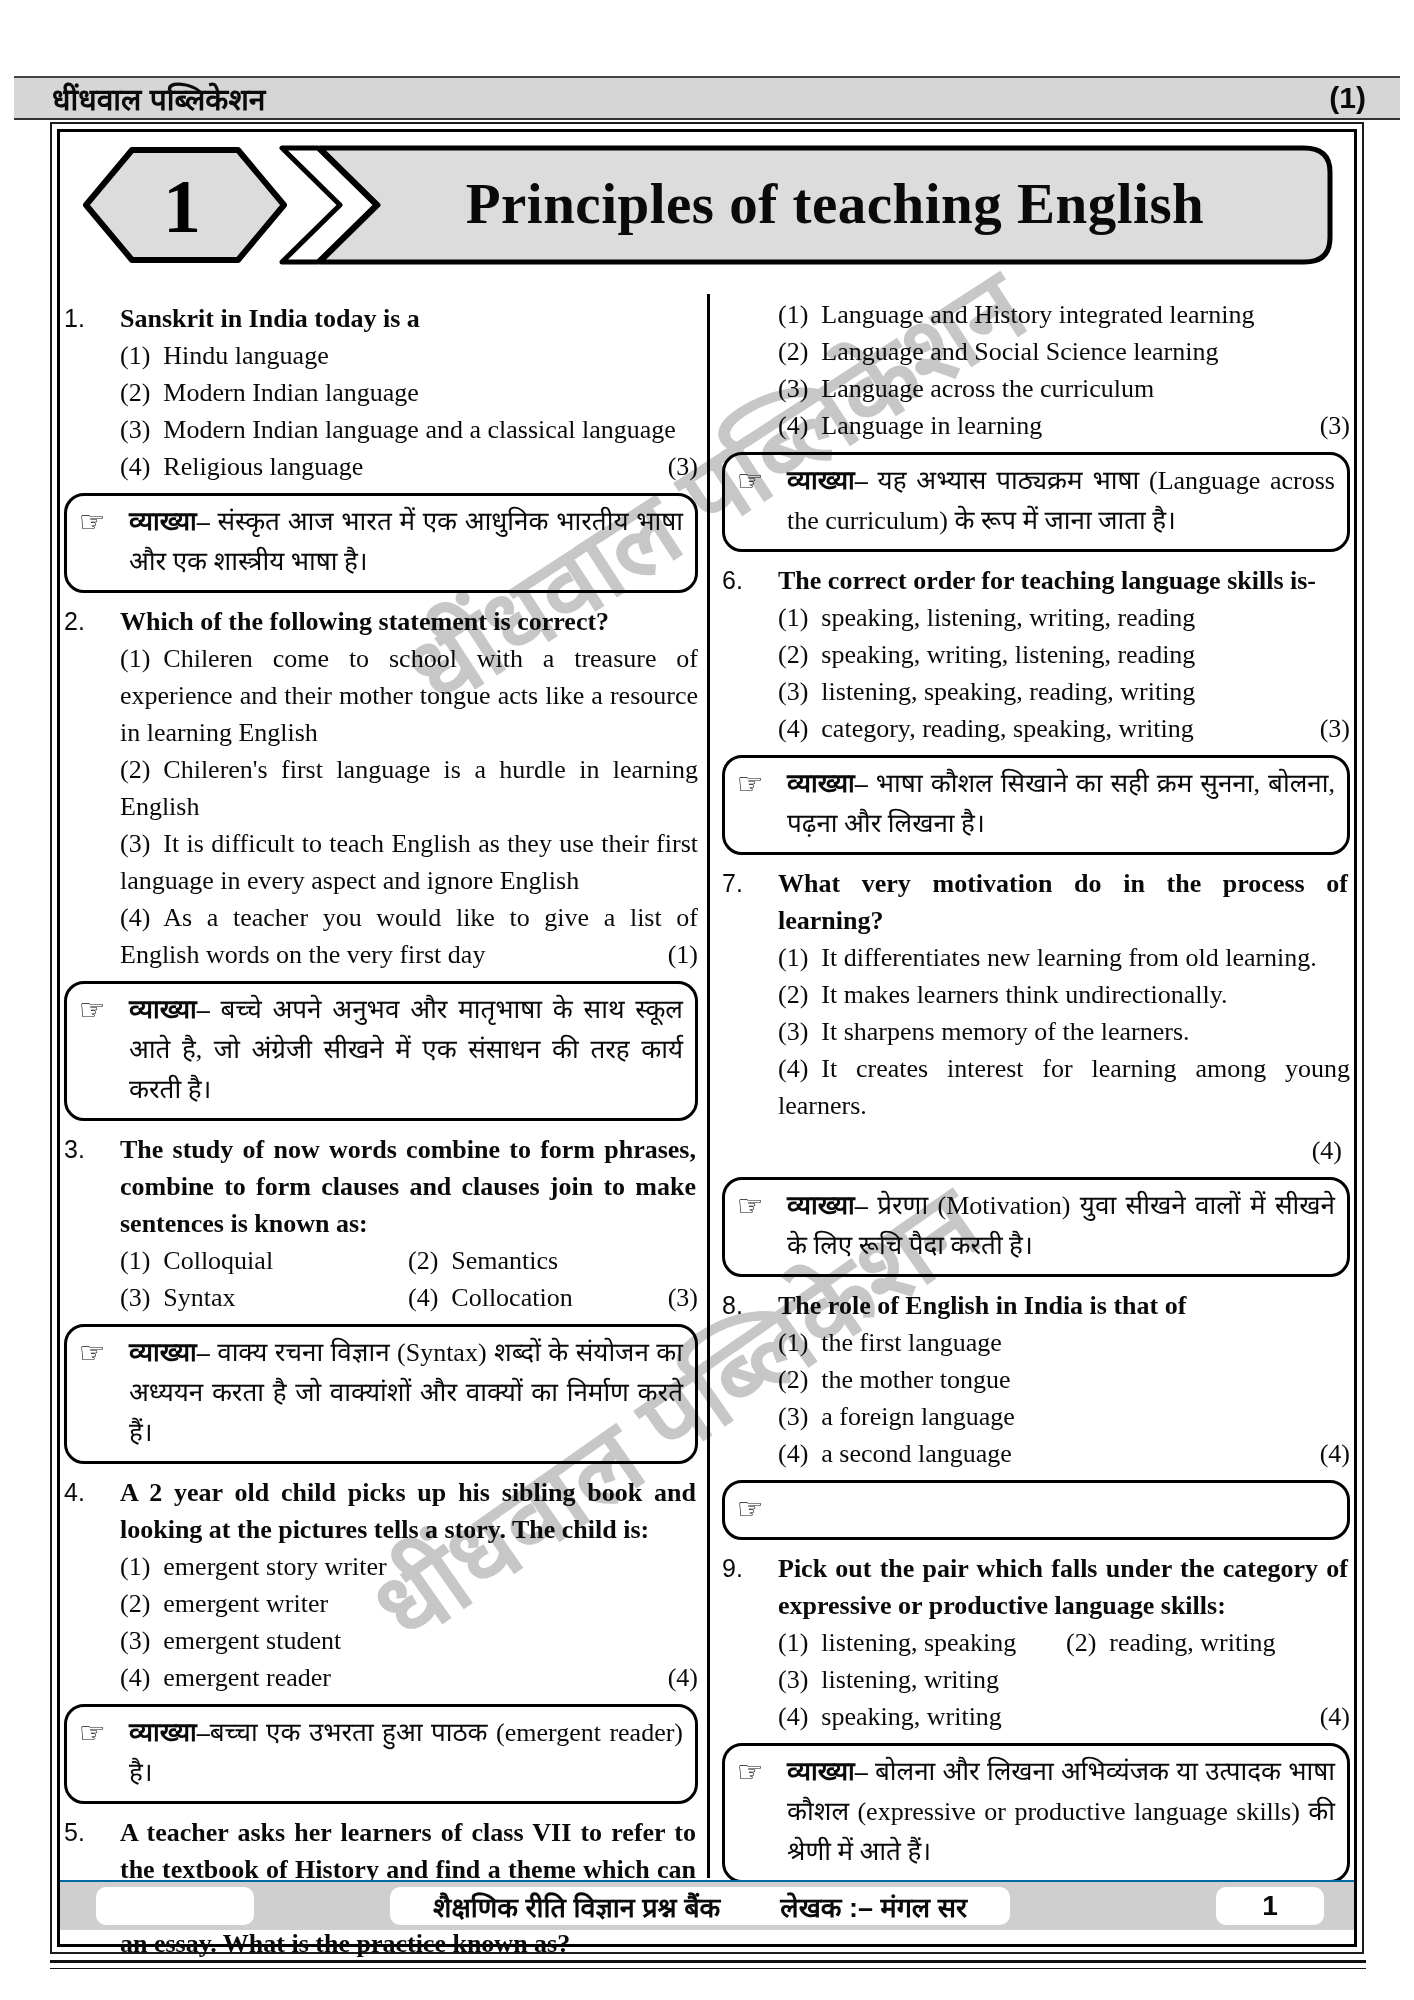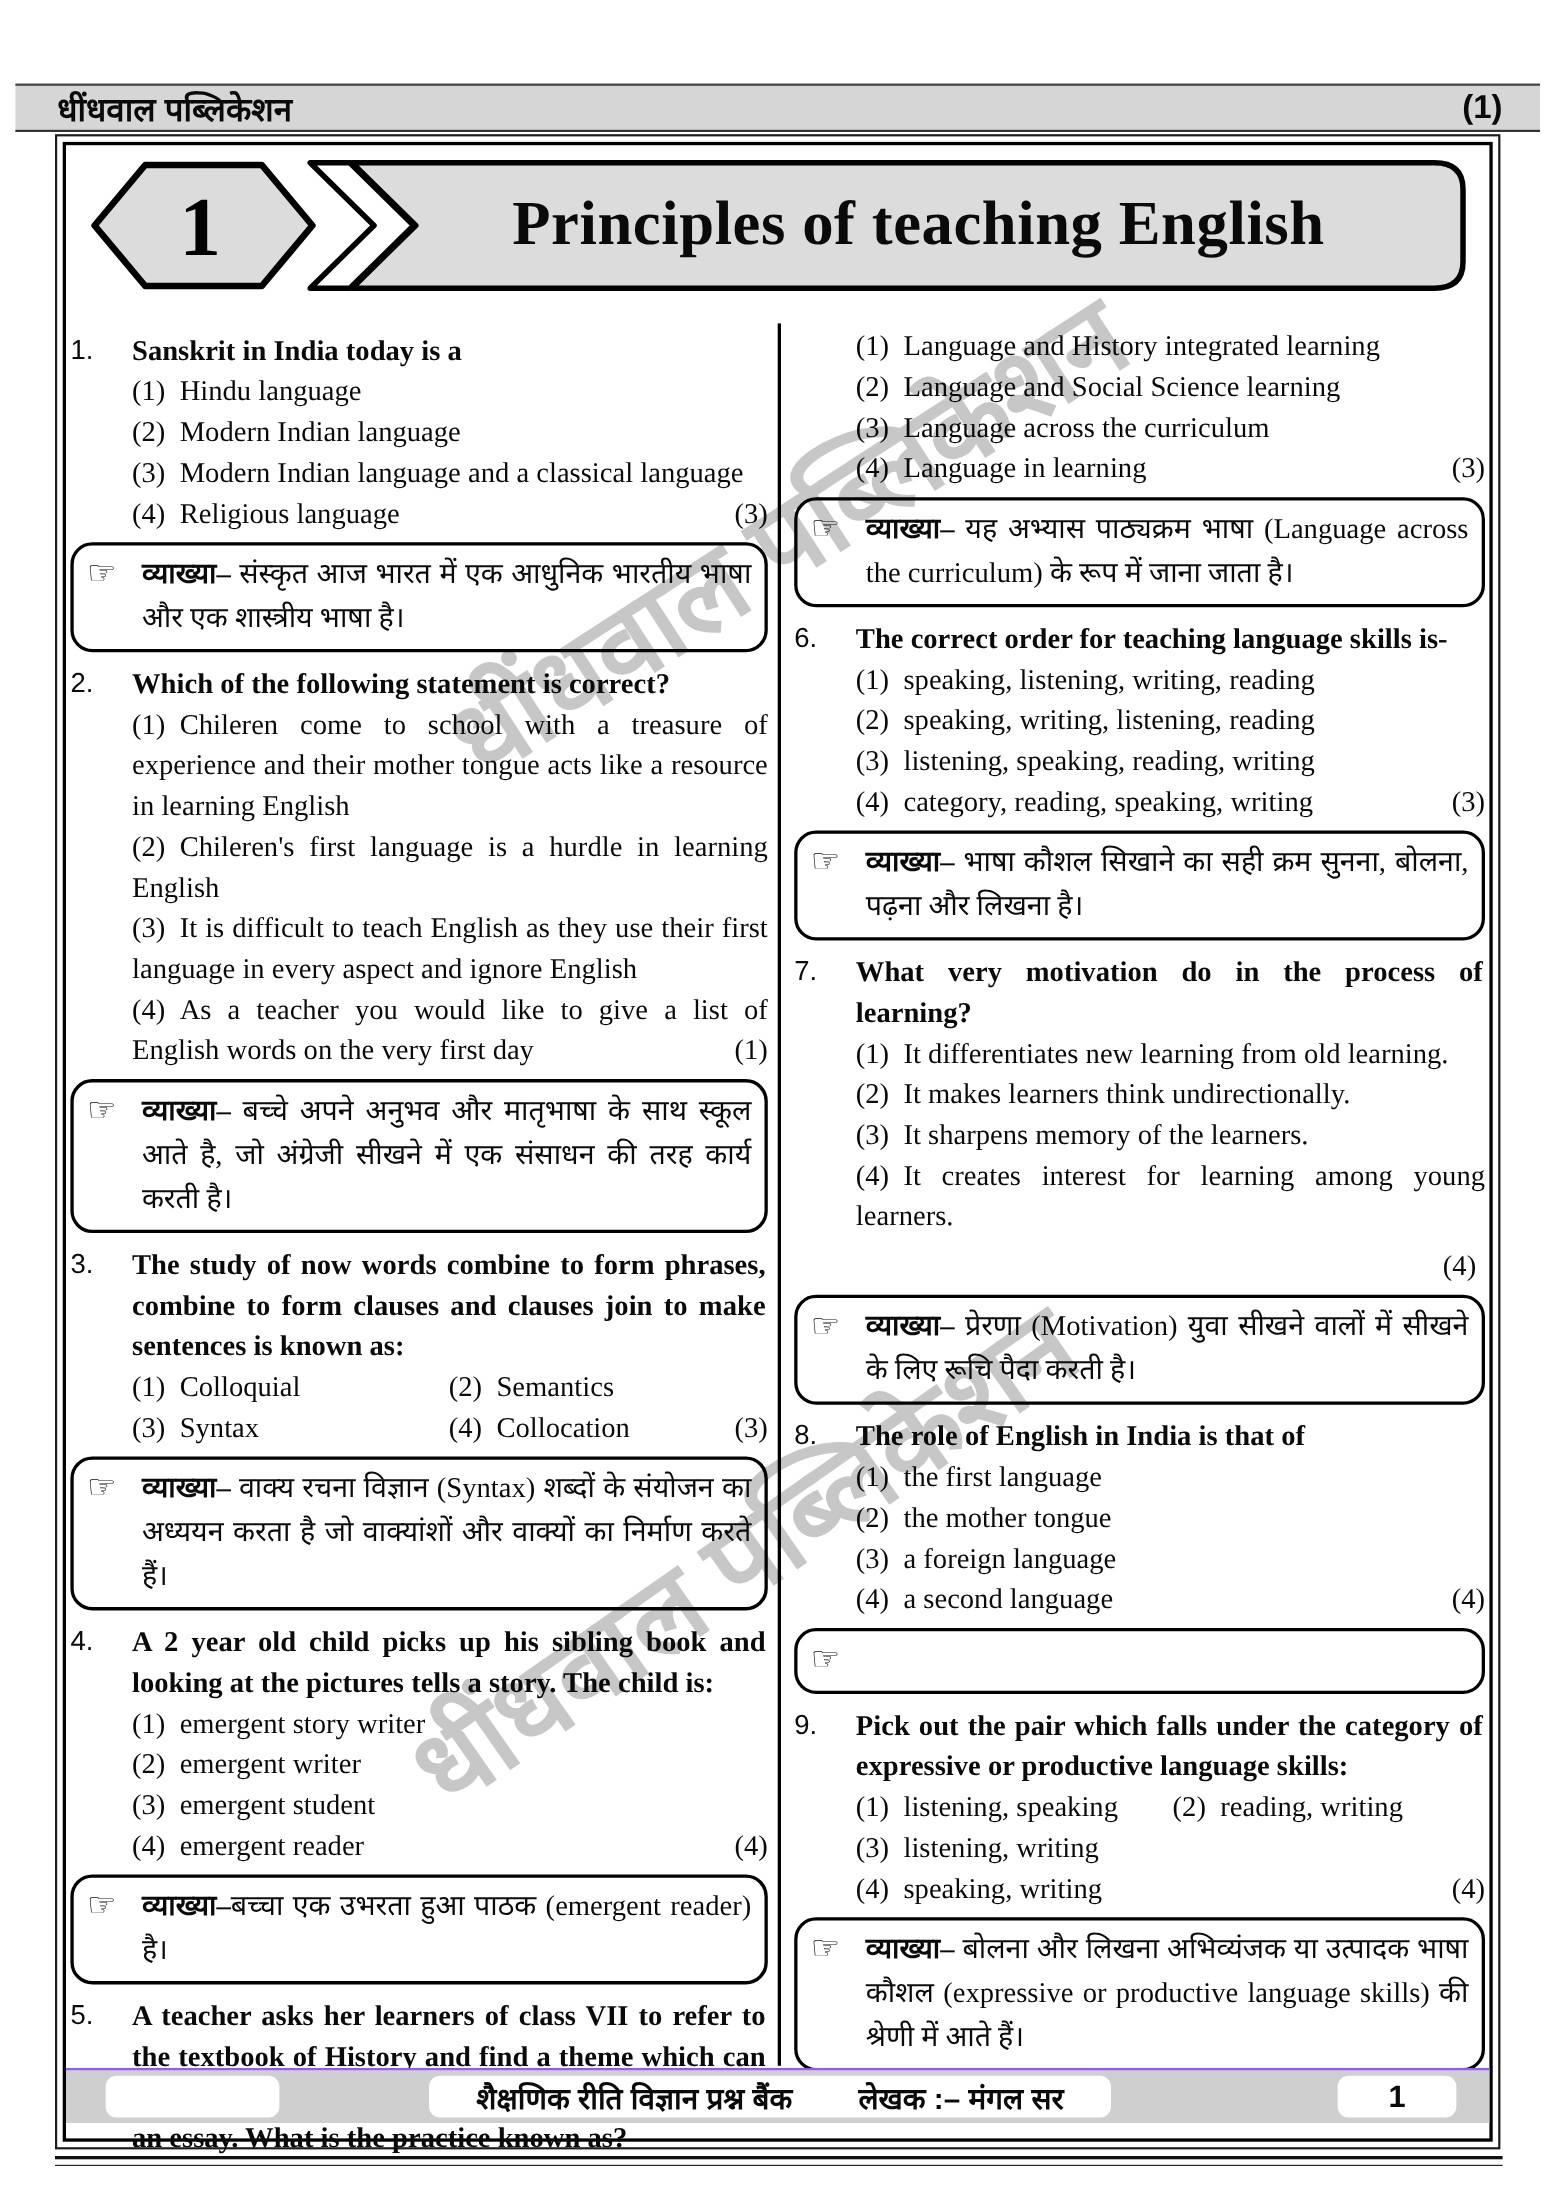--- a/index.html
+++ b/index.html
@@ -58,21 +58,21 @@
 
   
   .expl{border:3px solid #000;border-radius:20px;padding:6px 12px 8px 12px;
     margin:8px 0 10px 0;display:flex;background:transparent;}
   .finger{width:50px;flex:none;font-size:30px;line-height:40px;}
   .expl-text{flex:1;text-align:justify;font-size:26px;line-height:40px;}
   .expl-label{font-weight:bold;}
 
   
   .footer-bar{position:absolute;left:60px;top:1880px;width:1294px;height:50px;
-    background:#cfcfcf;border-top:2px solid #8b5cf6;z-index:4;box-sizing:border-box;}
+    background:#cfcfcf;border-top:2px solid #0369a1;z-index:4;box-sizing:border-box;}
   .fbox{position:absolute;background:#fff;border-radius:10px;top:5px;height:38px;}
   .fbox-left{left:36px;width:158px;}
   .fbox-center{left:330px;width:620px;display:flex;align-items:center;justify-content:center;
     gap:60px;font-weight:bold;font-size:27px;font-family:"Liberation Sans","DejaVu Sans",sans-serif;}
   .fbox-right{right:30px;width:108px;display:flex;align-items:center;justify-content:center;
     font-weight:bold;font-size:28px;font-family:"Liberation Sans","DejaVu Sans",sans-serif;}
 </style>
 </head>
 <body>
 

